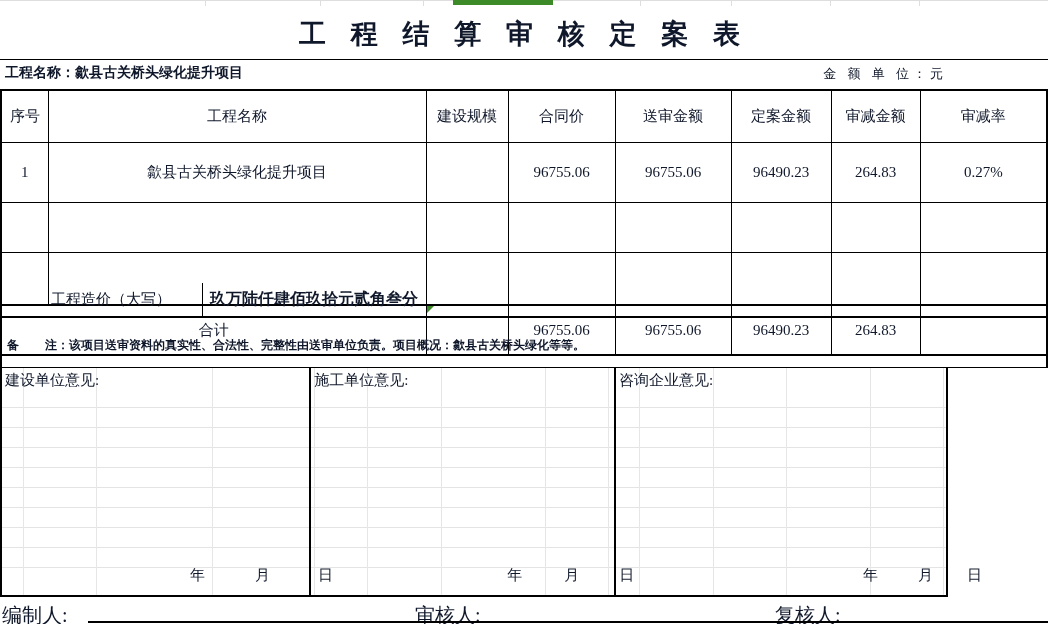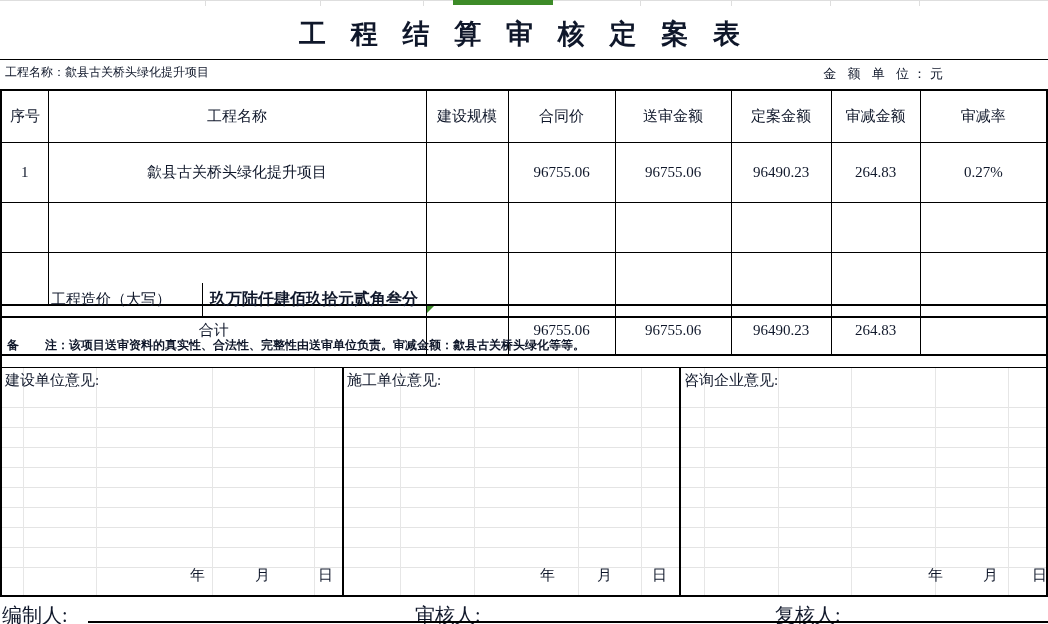--- a/index.html
+++ b/index.html
@@ -7,21 +7,21 @@
          font-family:"Liberation Serif","DejaVu Serif",serif;color:#0f172a;}
   
   .topline{position:absolute;left:0;top:0;width:100%;height:1px;background:#dedede;}
   .toptick{position:absolute;top:0;width:1px;height:6px;background:#dedede;}
   .greenbar{position:absolute;left:453px;top:0;width:100px;height:5px;}
   
   .title{position:absolute;left:0;top:16px;width:100%;text-align:center;
          font-size:27px;font-weight:bold;letter-spacing:9px;}
   .hline-title{position:absolute;left:0;top:59px;width:100%;height:1px;background:#000;}
   
-  .info-left{position:absolute;left:5px;top:64px;font-size:12px;font-weight:normal;}
+  .info-left{position:absolute;left:5px;top:64px;font-size:14px;font-weight:bold;}
   .info-right{position:absolute;right:101px;top:65px;font-size:13px;letter-spacing:4px;}
   
   table.main{position:absolute;left:0;top:89px;border-collapse:collapse;table-layout:fixed;
              width:1048px;border:2px solid #000;}
   table.main td{border:1px solid #000;text-align:center;font-size:15px;padding:8px;
                 overflow:hidden;white-space:nowrap;}
   tr.hdr td{height:35px;}
   tr.r1 td{height:43px;}
   tr.r2 td{height:33px;}
   tr.r3 td{height:35px;}
@@ -37,21 +37,21 @@
                display:flex;align-items:center;justify-content:center;font-size:15px;margin-left:18px;}
   .daxie-value{flex:1;display:flex;align-items:center;padding-left:7px;
                font-size:16px;font-weight:bold;}
   
   .remark{position:absolute;left:0;top:318px;width:1048px;height:50px;box-sizing:border-box;
           border-left:2px solid #000;border-right:2px solid #000;border-bottom:1px solid #000;
           font-size:12px;font-weight:bold;}
   .remark .bei{position:absolute;left:5px;top:19px;}
   .remark .note{position:absolute;left:43px;top:19px;}
   
-  .opinions{position:absolute;left:0;top:368px;width:1048px;height:229px;box-sizing:border-box;
+  .opinions{position:absolute;left:0;top:368px;width:948px;height:229px;box-sizing:border-box;
             border-left:2px solid #000;border-right:2px solid #000;border-bottom:2px solid #000;
             display:flex;}
   .panel{position:relative;height:100%;box-sizing:border-box;}
   .panel.p1{width:342px;border-right:2px solid #000;}
   .panel.p2{width:337px;border-right:2px solid #000;}
   .panel.p3{width:365px;}
   .panel .plabel{position:absolute;left:3px;top:3px;font-size:15px;z-index:2;}
   .hgrid{position:absolute;left:0;right:0;top:20px;height:180px;z-index:0;
          background:repeating-linear-gradient(to bottom,transparent 0,transparent 19px,#e4e4e4 19px,#e4e4e4 20px);}
   .vgrid{position:absolute;top:0;bottom:0;width:1px;background:#e6e6e6;z-index:0;}
@@ -147,21 +147,21 @@
   </tbody>
     </table>
 
   <div class="daxie">
     <div class="daxie-label">工程造价（大写）</div>
     <div class="daxie-value">玖万陆仟肆佰玖拾元贰角叁分</div>
   </div>
 
   <div class="remark">
     <span class="bei">备</span>
-    <span class="note">注：该项目送审资料的真实性、合法性、完整性由送审单位负责。审减金额：歙县古关桥头绿化等等。</span>
+    <span class="note">注：该项目送审资料的真实性、合法性、完整性由送审单位负责。项目概况：歙县古关桥头绿化等等。</span>
   </div>
 
   <div class="opinions">
     <div class="panel p1">
       <span class="plabel">建设单位意见:</span>
       <div class="hgrid"></div>
       <i class="vgrid" style="left:21px"></i>
       <i class="vgrid" style="left:94px"></i>
       <i class="vgrid" style="left:210px"></i>
       <i class="vgrid" style="left:312px"></i>

